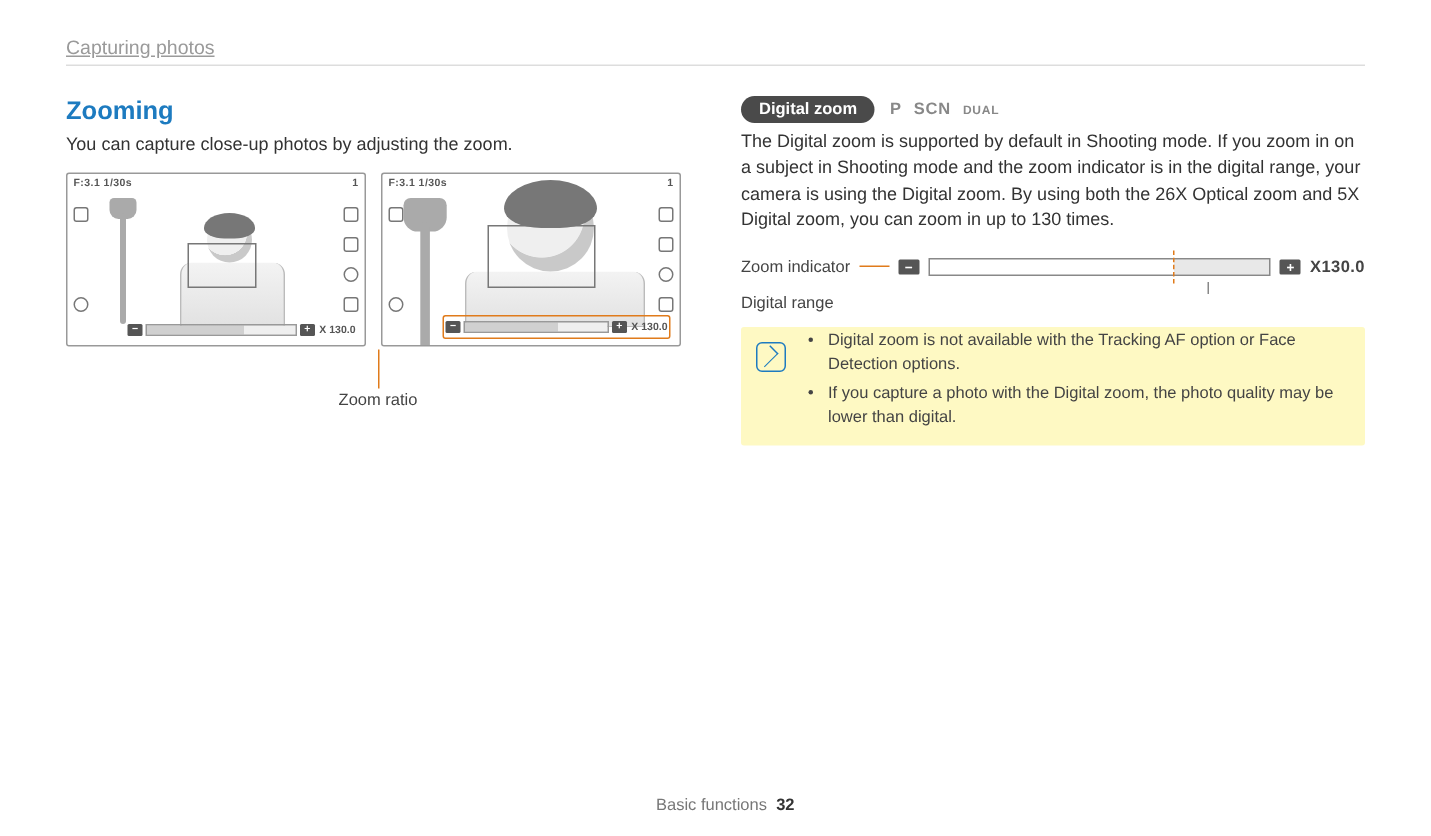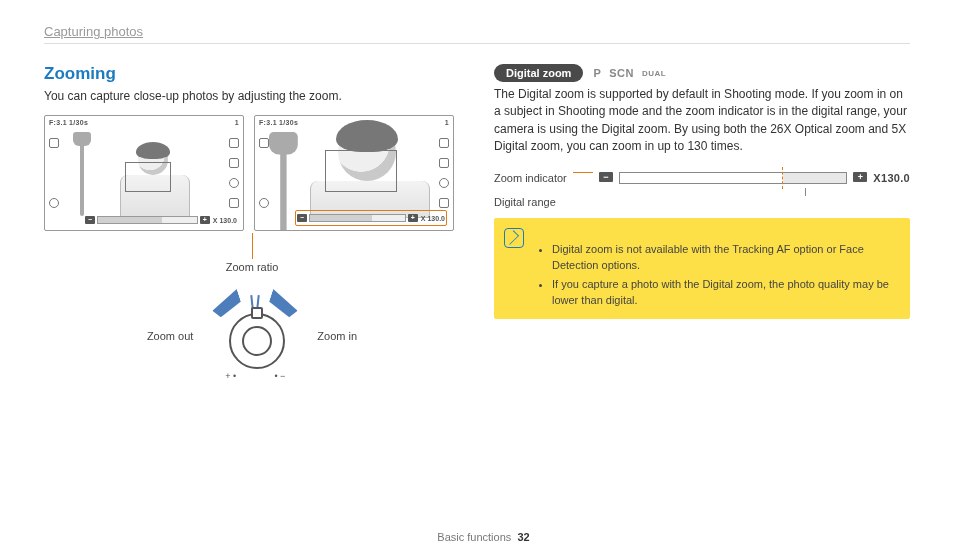--- a/index.html
+++ b/index.html
@@ -280,21 +280,21 @@
   }
 
   .zi-diagram {
     margin: 16px 0 10px 0;
     font-size: 11px;
     color: #444;
   }
   .zi-top-label { text-align: center; margin-left: 60px; margin-bottom: 2px; }
   .zi-row {
     display: flex;
-    align-items: flex-start;
+    align-items: center;
     gap: 6px;
     margin-top: 12px;
   }
   .zi-row .lab { white-space: nowrap; }
   .zi-row .dash { width: 20px; height: 0; border-top: 1px solid #e07b1b; }
   .zi-box {
     width: 14px; height: 10px;
     background: #555; color: #fff;
     font-size: 9px; line-height: 10px; text-align: center;
     border-radius: 1px;
@@ -325,23 +325,23 @@
   .zi-bottom-label::before {
     content: "";
     position: absolute;
     right: 36px;
     top: -8px;
     height: 8px;
     border-left: 1px solid #888;
   }
 
   .note {
-    background: #fde047;
+    background: #fef9c3;
     border-radius: 2px;
-    padding: 24px 12px 10px 44px;
+    padding: 2px 12px 10px 44px;
     font-size: 11px;
     color: #444;
     position: relative;
     line-height: 1.45;
   }
   .note .note-icon {
     position: absolute;
     left: 10px; top: 10px;
     width: 20px; height: 20px;
     border: 1.5px solid #1d7bc0;
@@ -459,37 +459,20 @@
             <span class="zb-track"></span>
             <span class="zb-plus">+</span>
             <span class="zb-val">X 130.0</span>
           </div>
         </div>
 
       </div>
 
       <div class="zoom-ratio-callout">Zoom ratio</div>
 
-      <div class="lever-row">
-        <span>Zoom out</span>
-        <div class="lever">
-          <div class="arc left"></div>
-          <div class="tick a"></div>
-          <div class="tick b"></div>
-          <div class="arc right"></div>
-          <div class="dial">
-              <div class="stub"></div>
-            </div>
-          <div class="plusminus">
-            <span>+ •</span>
-            <span>• −</span>
-          </div>
-        </div>
-        <span>Zoom in</span>
-      </div>
     </div>
 
     <div class="col">
       <div class="pill-row">
         <span class="pill">Digital zoom</span>
         <span class="modes">
           <span>P</span>
           <span>SCN</span>
           <span style="font-size:8px;">DUAL</span>
         </span>

